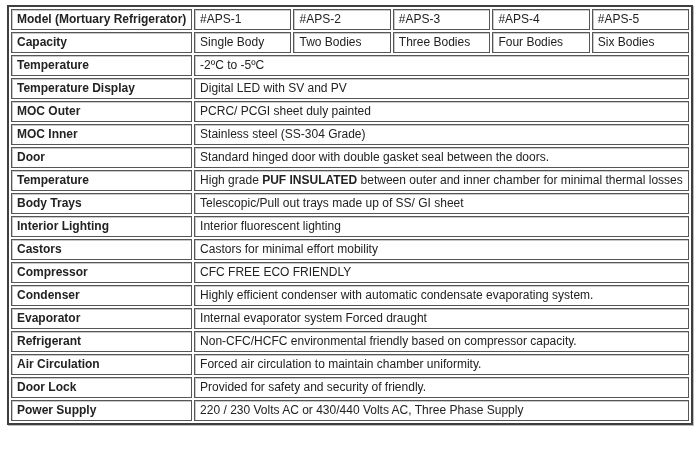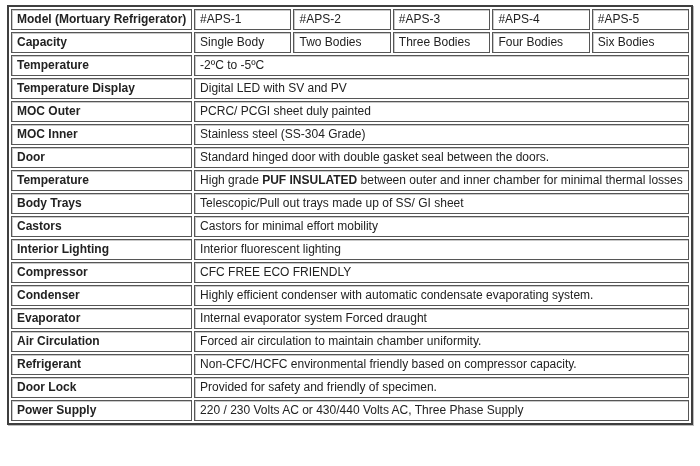--- a/index.html
+++ b/index.html
@@ -94,49 +94,49 @@
     </tr>
     <tr>
       <td class="lbl">Temperature</td>
       <td class="val" colspan="5"><span>High grade </span><span class="bold-seg">PUF INSULATED</span><span> between outer and inner chamber for minimal thermal losses</span></td>
     </tr>
     <tr>
       <td class="lbl">Body Trays</td>
       <td class="val" colspan="5">Telescopic/Pull out trays made up of SS/ GI sheet</td>
     </tr>
     <tr>
+      <td class="lbl">Interior Lighting</td>
+      <td class="val" colspan="5">Interior fluorescent lighting</td>
+    </tr>
+    <tr>
       <td class="lbl">Castors</td>
       <td class="val" colspan="5">Castors for minimal effort mobility</td>
-    </tr>
-    <tr>
-      <td class="lbl">Interior Lighting</td>
-      <td class="val" colspan="5">Interior fluorescent lighting</td>
     </tr>
     <tr>
       <td class="lbl">Compressor</td>
       <td class="val" colspan="5">CFC FREE ECO FRIENDLY</td>
     </tr>
     <tr>
       <td class="lbl">Condenser</td>
       <td class="val" colspan="5">Highly efficient condenser with automatic condensate evaporating system.</td>
     </tr>
     <tr>
       <td class="lbl">Evaporator</td>
       <td class="val" colspan="5">Internal evaporator system Forced draught</td>
     </tr>
     <tr>
+      <td class="lbl">Refrigerant</td>
+      <td class="val" colspan="5">Non-CFC/HCFC environmental friendly based on compressor capacity.</td>
+    </tr>
+    <tr>
       <td class="lbl">Air Circulation</td>
       <td class="val" colspan="5">Forced air circulation to maintain chamber uniformity.</td>
     </tr>
     <tr>
-      <td class="lbl">Refrigerant</td>
-      <td class="val" colspan="5">Non-CFC/HCFC environmental friendly based on compressor capacity.</td>
-    </tr>
-    <tr>
       <td class="lbl">Door Lock</td>
-      <td class="val" colspan="5">Provided for safety and friendly of specimen.</td>
+      <td class="val" colspan="5">Provided for safety and security of friendly.</td>
     </tr>
     <tr>
       <td class="lbl">Power Supply</td>
       <td class="val" colspan="5">220 / 230 Volts AC or 430/440 Volts AC, Three Phase Supply</td>
     </tr>
   </tbody>
 </table>
 
 </body></html>

